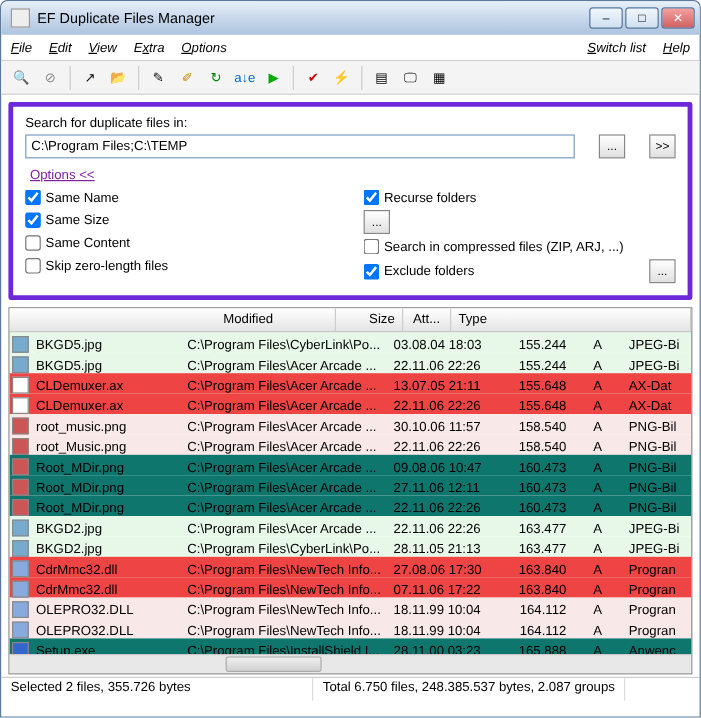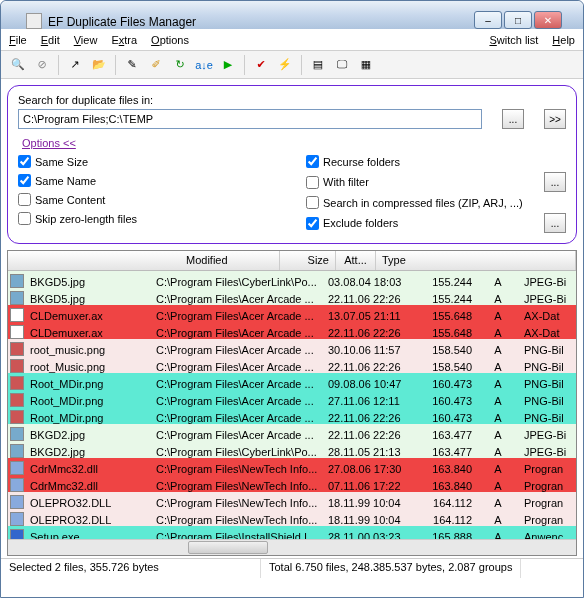--- a/index.html
+++ b/index.html
@@ -1,34 +1,34 @@
 <!DOCTYPE html>
 <html><head>
 <meta charset="utf-8">
 <style>
 * { box-sizing: border-box; margin: 0; padding: 0; font-family: Tahoma, sans-serif; font-size: 11px; }
 body { background: #fff; width: 584px; height: 598px; overflow: hidden; border: 1px solid #5a7aa0; border-radius: 6px 6px 0 0; }
 
-.titlebar { height: 28px; background: linear-gradient(#e8f0f8, #c8d8ec 50%, #aec4de); display: flex; align-items: flex-end; padding: 0 21px; border-radius: 6px 6px 0 0; }
+.titlebar { height: 28px; background: linear-gradient(#e8f0f8, #c8d8ec 50%, #aec4de); display: flex; align-items: center; padding: 0 4px; border-radius: 6px 6px 0 0; }
 .app-icon { width: 16px; height: 16px; margin: 0 4px; background: #eee; border: 1px solid #999; }
 .title { font-size: 12px; color: #000; flex: 1; padding-left: 2px; }
 .winbtns { display: flex; gap: 2px; }
 .winbtn { width: 28px; height: 18px; border: 1px solid #5a7aa0; border-radius: 3px; background: linear-gradient(#f0f6fc, #d0e0f0); display: flex; align-items: center; justify-content: center; font-size: 10px; }
 .winbtn.close { background: linear-gradient(#f5a0a0, #d06060); color: #fff; }
 
 .menubar { height: 22px; display: flex; align-items: center; padding: 0 8px; gap: 14px; border-bottom: 1px solid #d0d0d0; }
-.menuitem { cursor: default; }
+.menuitem { cursor: default; font-style: italic; }
 .menuitem u { text-decoration: underline; }
 .menubar .spacer { flex: 1; }
 
 .toolbar { height: 28px; display: flex; align-items: center; padding: 2px 6px; gap: 2px; border-bottom: 1px solid #d0d0d0; background: #f4f4f4; }
 .tbtn { width: 22px; height: 22px; display: flex; align-items: center; justify-content: center; border: 1px solid transparent; border-radius: 2px; }
 .tsep { width: 1px; height: 20px; background: #ccc; margin: 0 3px; }
 
-.searchpanel { margin: 6px; border: 1px solid #6d28d9; border-radius: 12px; padding: 8px 10px 10px; }
+.searchpanel { margin: 6px; border: 4px solid #6d28d9; border-radius: 2px; padding: 8px 10px 10px; }
 .searchlabel { margin-bottom: 3px; }
 .pathrow { display: flex; gap: 20px; align-items: center; }
 .pathinput { flex: 1; height: 20px; border: 1px solid #7a9ac0; padding: 0 4px; }
 .smallbtn { width: 22px; height: 20px; border: 1px solid #888; background: linear-gradient(#fff,#e0e0e0); display: flex; align-items: center; justify-content: center; font-size: 10px; }
 .optlink { color: #8020a0; text-decoration: underline; margin: 8px 0 6px 4px; display: inline-block; cursor: pointer; }
 .optgrid { display: flex; }
 .optcol { flex: 1; display: flex; flex-direction: column; gap: 6px; }
 .optrow { display: flex; align-items: center; gap: 4px; }
 .optcol2 { display:flex; flex-direction:column; gap:4px; width:260px; }
 .chk { width: 13px; height: 13px; }
@@ -43,21 +43,21 @@
 .c-att { width: 40px; text-align: center; }
 .c-type { flex: 1; }
 
 .listbody { flex: 1; overflow: hidden; }
 .row { display: flex; height: 17px; align-items: flex-end; }
 .row span { padding: 0 6px; overflow: hidden; white-space: nowrap; }
 .row .ic { width: 14px; height: 14px; margin-left: 2px; flex-shrink: 0; border: 1px solid #888; }
 .bg-g { background: #e8f8e8; }
 .bg-p { background: #f8e8e8; }
 .bg-b { background: #ef4444; }
-.bg-y { background: #5eead4; }
+.bg-y { background: #0f766e; }
 .scrollh { height: 16px; background: #e8e8e8; border-top: 1px solid #ccc; position: relative; }
 .thumb { position: absolute; left: 180px; width: 80px; top: 1px; bottom: 1px; background: linear-gradient(#f0f0f0,#d0d0d0); border: 1px solid #aaa; border-radius: 2px; }
 
 .status { height: 20px; display: flex; border-top: 1px solid #ccc; margin-top: 2px; }
 .statcell { padding: 2px 8px; border-right: 1px solid #ddd; }
 .statcell:first-child { width: 260px; }
 </style>
 </head>
 <body>
 
@@ -136,47 +136,43 @@
   <div class="pathrow">
     <input class="pathinput" value="C:\Program Files;C:\TEMP" style="">
     <div class="smallbtn">...</div>
     <div class="smallbtn">&gt;&gt;</div>
   </div>
   <span class="optlink">Options  &lt;&lt;</span>
   <div class="optgrid">
     <div class="optcol">
       <label class="optrow">
           <input type="checkbox" class="chk" checked="" style="">
-          <span>Same Size</span>
+          <span>Same Name</span>
         </label>
       <label class="optrow">
           <input type="checkbox" class="chk" checked="" style="">
-          <span>Same Name</span>
+          <span>Same Size</span>
         </label>
       <label class="optrow">
           <input type="checkbox" class="chk" style="">
           <span>Same Content</span>
         </label>
       <label class="optrow">
           <input type="checkbox" class="chk" style="">
           <span>Skip zero-length files</span>
         </label>
     </div>
     <div class="optcol2">
       <div class="optrow">
           <label class="optrow" style="flex:1">
             <input type="checkbox" class="chk" checked="" style="">
             <span>Recurse folders</span>
           </label>
         </div>
       <div class="optrow">
-          <label class="optrow" style="flex:1">
-            <input type="checkbox" class="chk" style="">
-            <span>With filter</span>
-          </label>
           <div class="smallbtn">...</div>
         </div>
       <div class="optrow">
           <label class="optrow" style="flex:1">
             <input type="checkbox" class="chk" style="">
             <span>Search in compressed files (ZIP, ARJ, ...)</span>
           </label>
         </div>
       <div class="optrow">
           <label class="optrow" style="flex:1">

